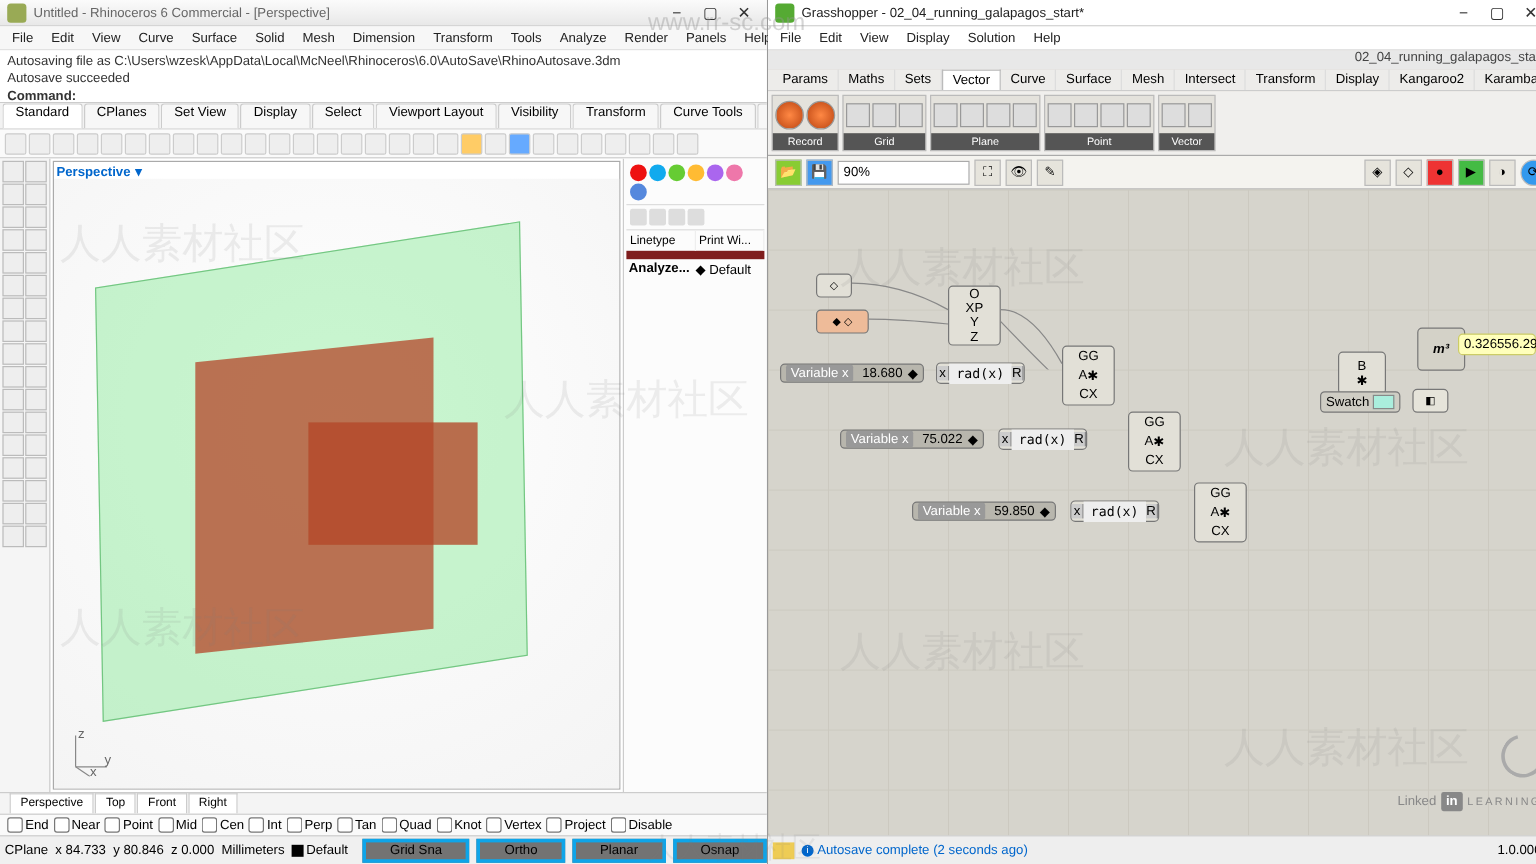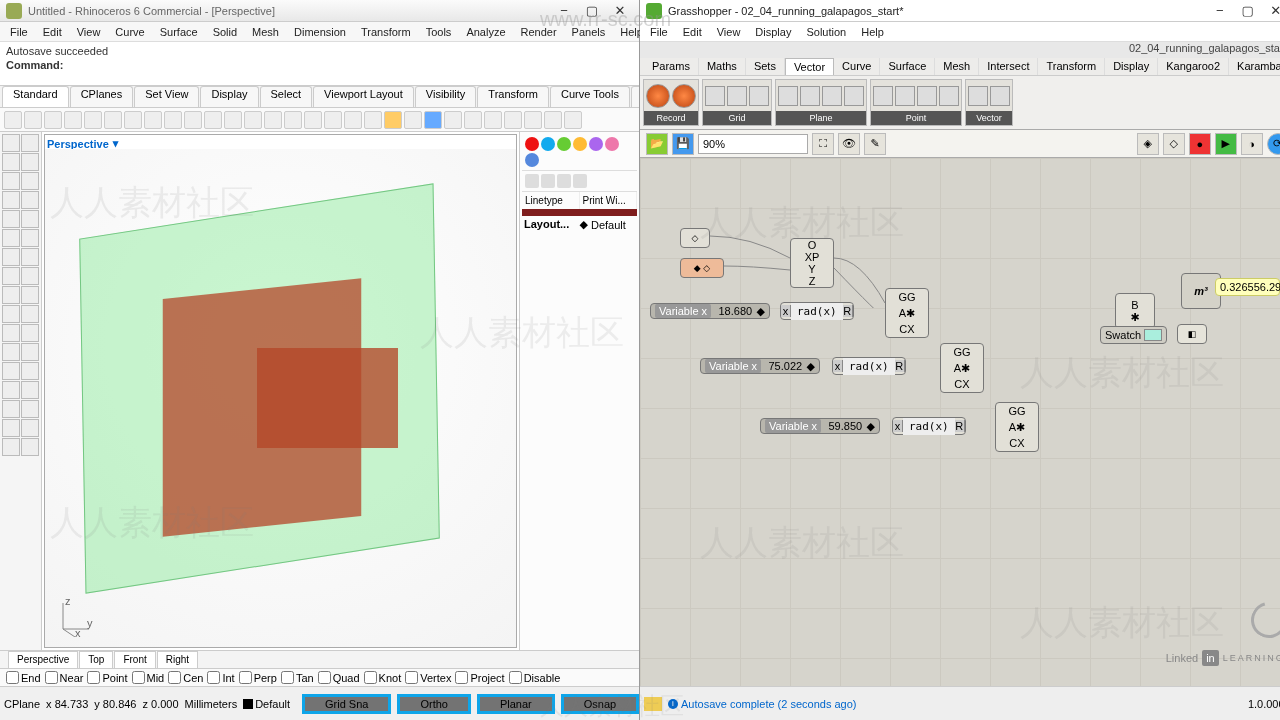--- a/index.html
+++ b/index.html
@@ -38,21 +38,21 @@
 .propspanel .iconrow .pi { width:14px; height:14px; border-radius:50%; }
 .propspanel .hdr { display:flex; border-bottom:7px solid #7f1d1d; }
 .propspanel .hdr span { flex:1; padding:3px; font-size:10px; border-right:1px solid #eee;}
 .propspanel .row { display:flex; padding:2px; font-size:10.5px; }
 .propspanel .row .l { flex:1; font-weight:bold; }
 .propspanel .row .r { flex:1; display:flex; align-items:center; gap:3px;}
 .bottabs { height: 18px; display:flex; background:#f4f4f4; border-top:1px solid #ccc; padding:0 8px; }
 .bottabs span { padding:2px 8px; border:1px solid #ccc; border-bottom:none; background:#fff; margin-right:1px; font-size:10px;}
 .osnapbar { height: 18px; display:flex; align-items:center; gap:4px; padding:0 6px; background:#fafafa; border-top:1px solid #ccc; font-size:10px; }
 .osnapbar label { display:flex; align-items:center; gap:2px; }
-.statusbar { height: 34px; display:flex; align-items:center; padding:0 4px; background:#f0f0f0; border-top:1px solid #ccc; font-size:10px; gap:6px;}
+.statusbar { height: 24px; display:flex; align-items:center; padding:0 4px; background:#f0f0f0; border-top:1px solid #ccc; font-size:10px; gap:6px;}
 .statusbar span { white-space:nowrap; }
 .statusbar .fill { flex:1; }
 .statusbar .btn { padding:1px 20px; border:3px solid #0ea5e9; background:#737373; }
 .statusbar .btn.b { font-weight:bold; }
 
 
 .gh { flex:1; height:100%; display:flex; flex-direction:column; background:#d6d4cc; }
 .gh .titlebar { background:#fff; }
 .gh .titlebar .icon { background:#5a3; }
 .gh .menubar { background:#fff; }
@@ -79,21 +79,21 @@
 .node.expr .p { width:10px; background:#ccc; border-right:1px solid #888; display:flex;align-items:center;justify-content:center;}
 .node.expr .body { padding:2px 6px; font-family:monospace; background:#eee;}
 .node.comp { width:44px; height:50px; flex-direction:column; }
 .node.comp .row { flex:1; display:flex; align-items:center; justify-content:space-between; padding:0 2px;}
 .node.panel { background:#ffb; border:1px solid #cc6; padding:2px 4px;}
 .node.small { width:30px; height:20px; justify-content:center;}
 .node.med { width:40px; height:36px; flex-direction:column; justify-content:center; align-items:center;}
 .gh .statusbar { background:#eee; }
 .watermark { position:absolute; color:rgba(120,120,120,.12); font-size:34px; pointer-events:none; font-weight:normal;}
 .liwm { position:absolute; right:10px; bottom:20px; display:flex;align-items:center; gap:4px; color:#888; font-size:14px;}
-.liwm .box{ background:#888; color:#fff; padding:2px 4px; font-weight:normal; border-radius:2px;}
+.liwm .box{ background:#888; color:#fff; padding:2px 4px; font-weight:bold; border-radius:2px;}
 </style>
 </head>
 <body>
 
 <div class="rhino">
   <div class="titlebar">
     <div class="icon"></div>
     <div class="title">Untitled - Rhinoceros 6 Commercial - [Perspective]</div>
     <div class="winbtns">
       <div class="winbtn">−</div>
@@ -111,20 +111,21 @@
     <span>Mesh</span>
     <span>Dimension</span>
     <span>Transform</span>
     <span>Tools</span>
     <span>Analyze</span>
     <span>Render</span>
     <span>Panels</span>
     <span>Help</span>
   </div>
   <div class="cmdarea">
+    <div>Autosaving file as C:\Users\wzesk\AppData\Local\McNeel\Rhinoceros\6.0\AutoSave\RhinoAutosave.3dm</div>
     <div>Autosave succeeded</div>
     <div class="cmd">Command:</div>
   </div>
   <div class="tabbar">
     <div class="tab active">Standard</div>
     <div class="tab">CPlanes</div>
     <div class="tab">Set View</div>
     <div class="tab">Display</div>
     <div class="tab">Select</div>
     <div class="tab">Viewport Layout</div>
@@ -234,21 +235,21 @@
         <div class="pi" style="background:#ddd;border-radius:2px"></div>
         <div class="pi" style="background:#ddd;border-radius:2px"></div>
         <div class="pi" style="background:#ddd;border-radius:2px"></div>
         <div class="pi" style="background:#ddd;border-radius:2px"></div>
       </div>
       <div class="hdr">
         <span>Linetype</span>
         <span>Print Wi...</span>
       </div>
       <div class="row">
-        <div class="l">Layout...</div>
+        <div class="l">Analyze...</div>
         <div class="r">
             <span>◆</span>
             <span>Default</span>
           </div>
       </div>
     </div>
   </div>
   <div class="bottabs">
     <span>Perspective</span>
     <span>Top</span>

